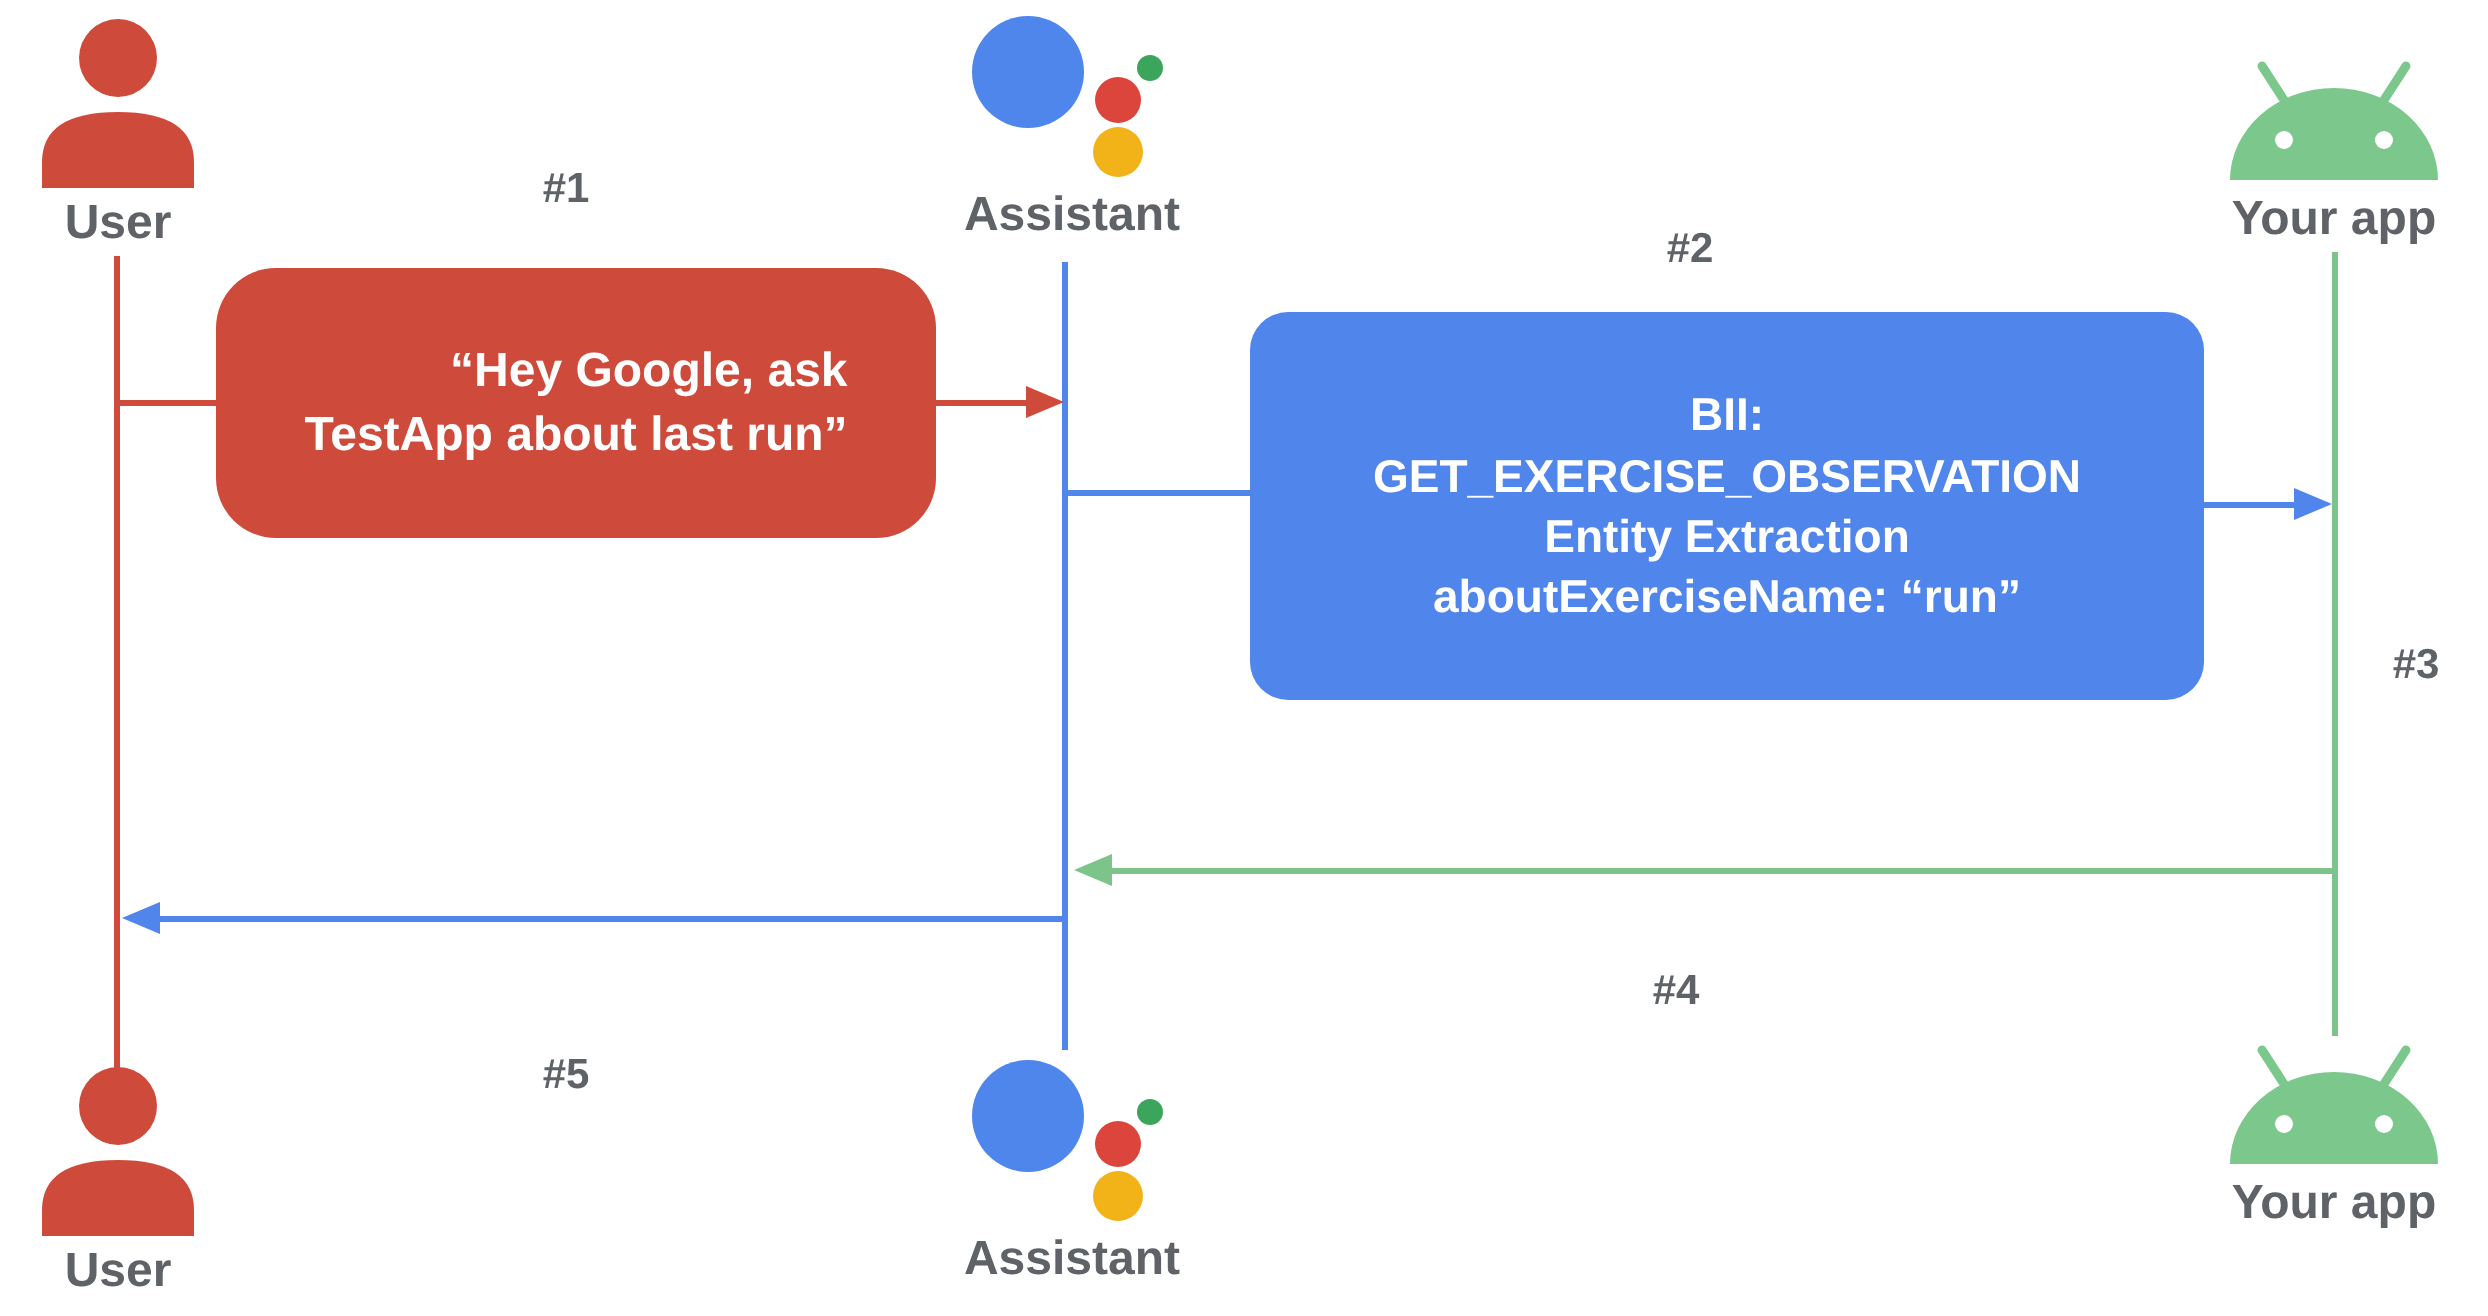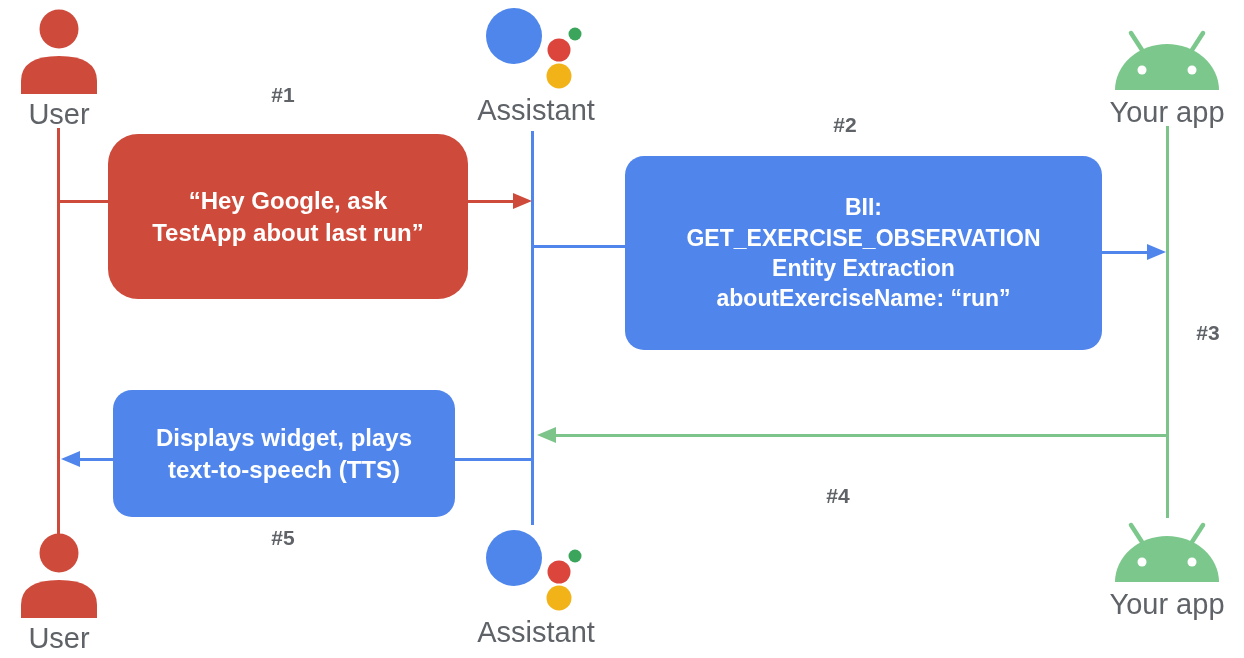--- a/index.html
+++ b/index.html
@@ -34,21 +34,21 @@
   .msgbox.blue{background:var(--assistant-blue);border-radius:19px;font-size:23px;}
   .msgbox.green{background:var(--app-green-box);border-radius:22px;font-size:23px;}
   .steplabel{
     position:absolute;z-index:3;transform:translateX(-50%);
     color:var(--label-gray);font-size:21px;font-weight:bold;
   }
   .actor{
     position:absolute;z-index:3;transform:translateX(-50%);width:160px;
     display:flex;flex-direction:column;align-items:center;gap:6px;
   }
-  .actor .alabel{color:var(--label-gray);font-size:29px;font-weight:normal;line-height:1;text-align:right;}
+  .actor .alabel{color:var(--label-gray);font-size:24px;font-weight:bold;line-height:1;text-align:right;}
   .icon-user .fill{fill:var(--user-red);}
   .icon-android .dome{fill:var(--android-green);}
   .icon-android .ant{stroke:var(--android-green);stroke-width:4.5;stroke-linecap:round;}
   .icon-android .eye{fill:#fff;}
   .icon-asst .b{fill:var(--logo-blue);} .icon-asst .r{fill:var(--logo-red);}
   .icon-asst .g{fill:var(--logo-green);} .icon-asst .y{fill:var(--logo-yellow);}
 </style>
 </head>
 <body>
 
@@ -64,28 +64,26 @@
   <div class="hline blue" style="left:533px;top:245px;width:94px;"></div>
   <div class="hline blue" style="left:1102px;top:251px;width:46px;"></div>
   <div class="arrow right blue" style="left:1147px;top:244px;"></div>
 
   <div class="hline green" style="left:554px;top:434px;width:614px;"></div>
   <div class="arrow left green" style="left:537px;top:427px;"></div>
 
   <div class="hline blue" style="left:78px;top:458px;width:455px;"></div>
   <div class="arrow left blue" style="left:61px;top:451px;"></div>
 
-  <div class="msgbox red" style="left:108px;top:134px;width:360px;height:165px;">“Hey Google, ask
+  <div class="msgbox red" style="left:108px;top:134px;width:360px;height:135px;text-align:right;">“Hey Google, ask
 TestApp about last run”</div>
   <div class="msgbox blue" style="left:625px;top:156px;width:477px;height:194px;">BII:
 GET_EXERCISE_OBSERVATION
 Entity Extraction
 aboutExerciseName: “run”</div>
-  <div class="msgbox blue" style="left:113px;top:390px;width:342px;height:127px;font-size:24px;">Displays widget, plays
-text-to-speech (TTS)</div>
 
   <div class="steplabel" style="left:283px;top:83px;">#1</div>
   <div class="steplabel" style="left:845px;top:113px;">#2</div>
   <div class="steplabel" style="left:1208px;top:321px;">#3</div>
   <div class="steplabel" style="left:838px;top:484px;">#4</div>
   <div class="steplabel" style="left:283px;top:526px;">#5</div>
 
   <div class="actor" style="left:59px;top:8px;">
     <svg class="icon-user" width="84" height="86" viewBox="0 0 84 86">
       <circle class="fill" cx="42" cy="21" r="19.5"></circle>

